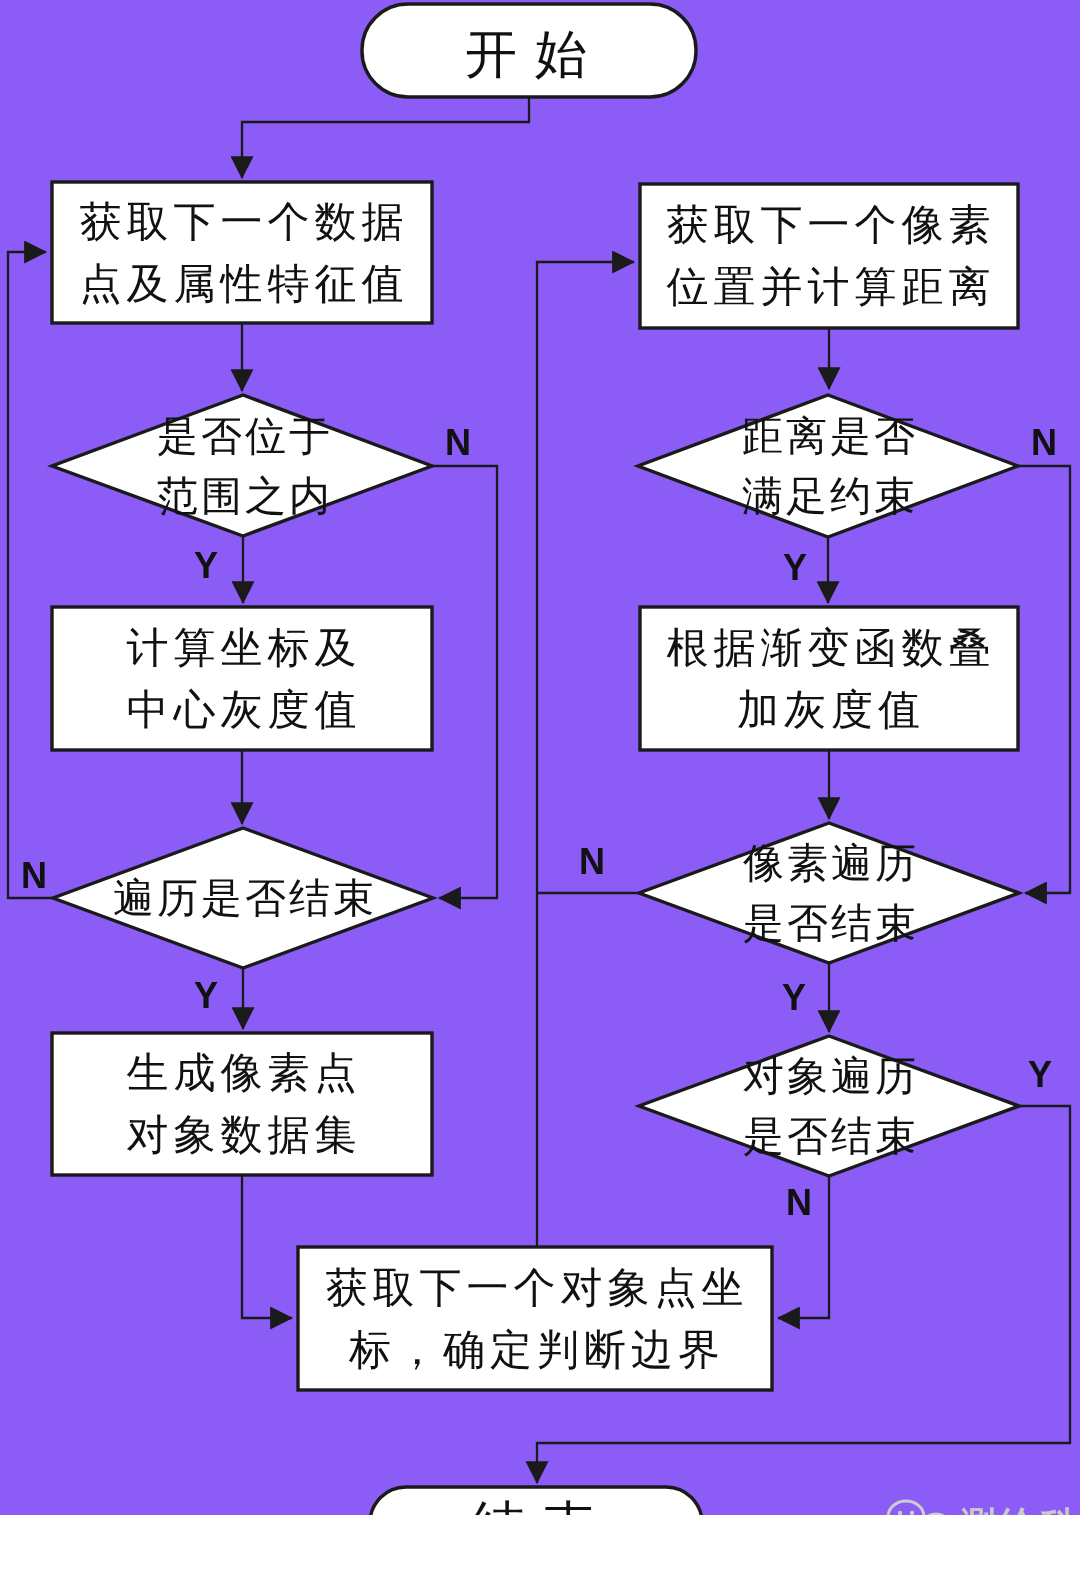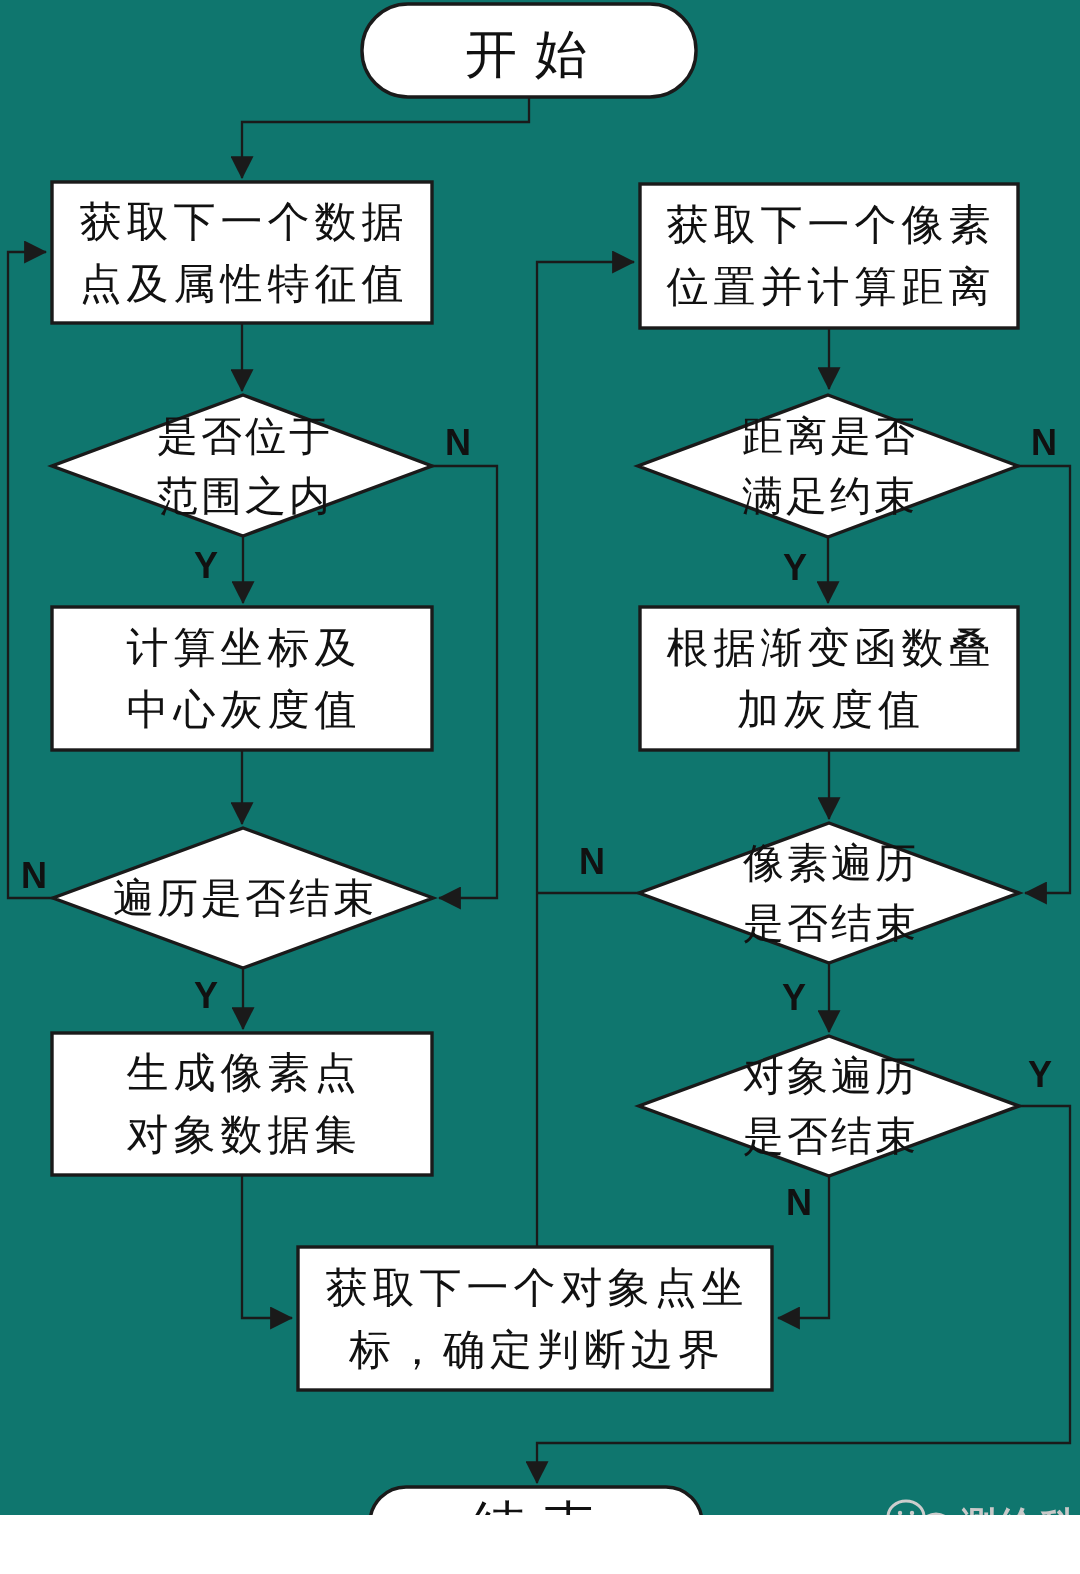--- a/index.html
+++ b/index.html
@@ -1,16 +1,16 @@
 <!DOCTYPE html>
 <html><head>
 <meta charset="utf-8">
 <style>
   html,body{margin:0;padding:0;background:#ffffff;}
-  .page{width:1080px;height:1515px;background:#0f766e;position:relative;overflow:hidden;}
+  .page{width:1080px;height:1515px;background:#8b5cf6;position:relative;overflow:hidden;}
   svg{display:block;}
   .node{fill:#ffffff;stroke:#1a1a1a;stroke-width:3.4px;}
   .edge{fill:none;stroke:#1a1a1a;stroke-width:2.3px;}
   text{fill:#111111;}
   .cn{font-family:"Liberation Serif","DejaVu Serif",serif;font-size:42px;letter-spacing:5px;text-anchor:middle;dominant-baseline:central;}
   .cn-sm{font-size:41px;letter-spacing:3px;}
   .cn-big{font-size:52px;letter-spacing:18px;}
   .yn{font-family:"Liberation Sans","DejaVu Sans",sans-serif;font-weight:700;font-size:36px;text-anchor:middle;dominant-baseline:central;}
   .wm-text{font-family:"Liberation Sans","DejaVu Sans",sans-serif;font-weight:700;font-size:36px;letter-spacing:4px;fill:#c9c9c9;text-anchor:start;dominant-baseline:central;}
   .wm-shape{fill:none;stroke:#cdcdcd;stroke-width:3px;}

